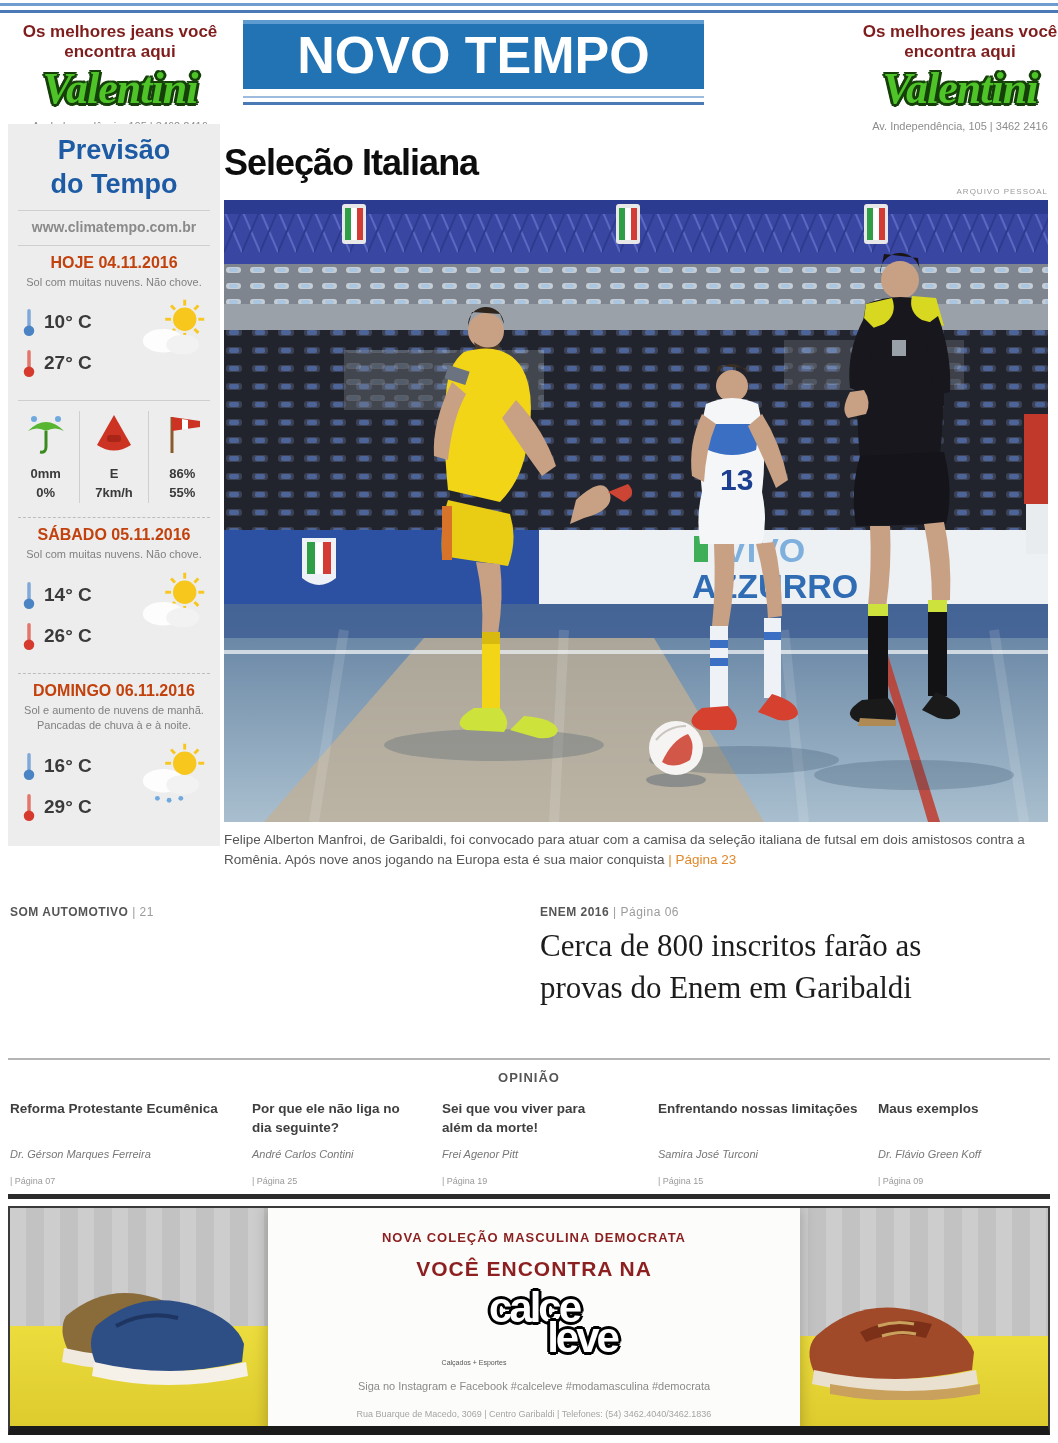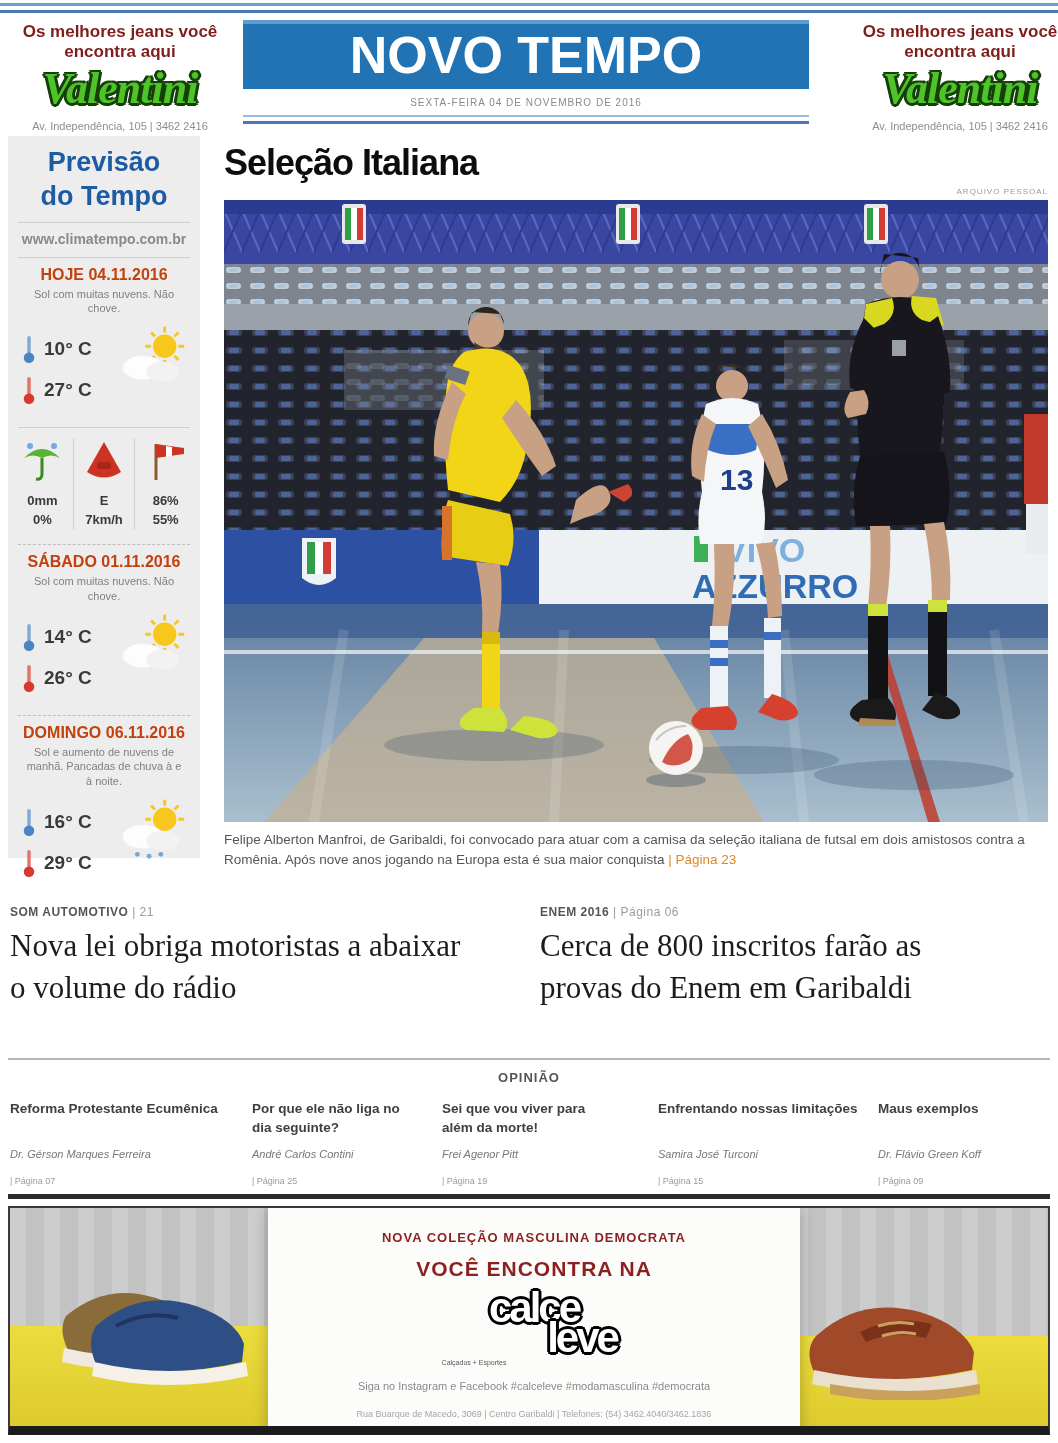--- a/index.html
+++ b/index.html
@@ -15,28 +15,28 @@
   .valentini.left { left:6px; }
   .valentini.right { left:846px; }
   .val-red { color:#7f1d1d; font-weight:bold; font-size:17px; line-height:1.15; }
   .val-brand { font-family:"Liberation Serif", serif; font-style:italic; font-weight:bold;
     font-size:44px; color:#4fc428; letter-spacing:-1px; margin-top:2px;
     text-shadow:-2px -2px 0 #16400a, 2px -2px 0 #16400a, -2px 2px 0 #16400a, 2px 2px 0 #16400a,
       0 3px 0 #16400a, 3px 0 0 #16400a, -3px 0 0 #16400a; }
   .val-addr { color:#8d8d8d; font-size:11px; margin-top:6px; }
 
   
-  .masthead { position:absolute; left:243px; top:20px; width:566px; text-align:center; }
+  .masthead { position:absolute; left:243px; top:20px; width:461px; text-align:center; }
   .mast-banner { background:#2173b4; border-top:4px solid #5d9bd1; padding:4px 0 6px;
     color:#fff; font-weight:bold; font-size:52px; letter-spacing:0px; line-height:1.05; }
   .mast-date { color:#8a8a8a; font-size:10px; letter-spacing:1px; margin-top:8px; }
   .mast-rule { margin-top:7px; height:9px; border-top:2px solid #9dbbdc; border-bottom:3px solid #4a7ab5; }
 
   
-  .weather { position:absolute; left:8px; top:136px; width:192px; height:722px;
+  .weather { position:absolute; left:8px; top:124px; width:212px; height:722px;
     background:#ededed; text-align:center; }
   .w-title { color:#1d5ba4; font-weight:bold; font-size:27px; line-height:1.25; padding-top:10px; }
   .w-rule { border-top:1px solid #cfcfcf; margin:8px 10px 0; }
   .w-rule.dashed { border-top:1px dashed #bdbdbd; }
   .w-src { color:#8a8a8a; font-weight:bold; font-size:14px; padding:8px 0 2px; }
   .w-day-title { color:#c2410c; font-weight:bold; font-size:16px; padding-top:8px; }
   .w-day-desc { color:#808080; font-size:11px; line-height:1.35; padding:3px 16px 0; }
   .w-temps { display:flex; align-items:flex-start; padding:8px 8px 4px 14px; text-align:left; }
   .w-temp-col { flex:1; }
   .w-temp-row { display:flex; align-items:center; gap:8px; margin:9px 0; }
@@ -107,21 +107,20 @@
 
   <div class="valentini left">
     <div class="val-red">Os melhores jeans você</div>
     <div class="val-red">encontra aqui</div>
     <div class="val-brand">Valentini</div>
     <div class="val-addr">Av. Independência, 105 | 3462 2416</div>
   </div>
 
   <div class="masthead">
     <div class="mast-banner">NOVO TEMPO</div>
-    <div class="mast-date">SEXTA-FEIRA 04 DE NOVEMBRO DE 2016</div>
     <div class="mast-rule"></div>
   </div>
 
   <div class="valentini right">
     <div class="val-red">Os melhores jeans você</div>
     <div class="val-red">encontra aqui</div>
     <div class="val-brand">Valentini</div>
     <div class="val-addr">Av. Independência, 105 | 3462 2416</div>
   </div>
 
@@ -201,21 +200,21 @@
           <polygon points="22,8 28,9 28,18 22,19" fill="#fff"></polygon>
         </svg>
         <div class="w-stat-val">
           <span>86%</span><br>
           <span>55%</span>
         </div>
       </div>
     </div>
     <div class="w-rule dashed"></div>
 
-    <div class="w-day-title">SÁBADO 01.11.2016</div>
+    <div class="w-day-title">SÁBADO 05.11.2016</div>
     <div class="w-day-desc">Sol com muitas nuvens. Não chove.</div>
     <div class="w-temps">
       <div class="w-temp-col">
         <div class="w-temp-row">
           <svg width="14" height="32" viewBox="0 0 16 34">
             <rect x="6" y="2" width="4" height="22" rx="2" fill="#7fa9d8"></rect>
               <circle cx="8" cy="27" r="6" fill="#4a84c4"></circle>
             </svg>
           <span class="w-temp-val">14° C</span>
         </div>
@@ -445,21 +444,20 @@
         <path d="M432 540 q12 -14 30 -14" stroke="#c9c5c0" stroke-width="2" fill="none"></path>
       </g>
     </svg>
   </div>
 
   <div class="caption"><span>Felipe Alberton Manfroi, de Garibaldi,  foi convocado para atuar com a camisa da seleção italiana de futsal em dois amistosos contra a Romênia. Após nove anos jogando na Europa esta é sua maior conquista </span><span class="pref">| Página 23</span>
   </div>
 
   <div class="teaser t-left">
     <div class="kicker"><span>SOM AUTOMOTIVO </span><span class="kref">| 21</span></div>
-    <h2>Nova lei obriga motoristas a abaixar o volume do rádio</h2>
   </div>
   <div class="teaser t-right">
     <div class="kicker"><span>ENEM 2016 </span><span class="kref">| Página 06</span></div>
     <h2>Cerca de 800 inscritos farão as provas do Enem em Garibaldi</h2>
   </div>
 
   <div class="op-rule"></div>
   <div class="op-title">OPINIÃO</div>
 
   <div class="op-col" style="left:10px; width:235px;">

